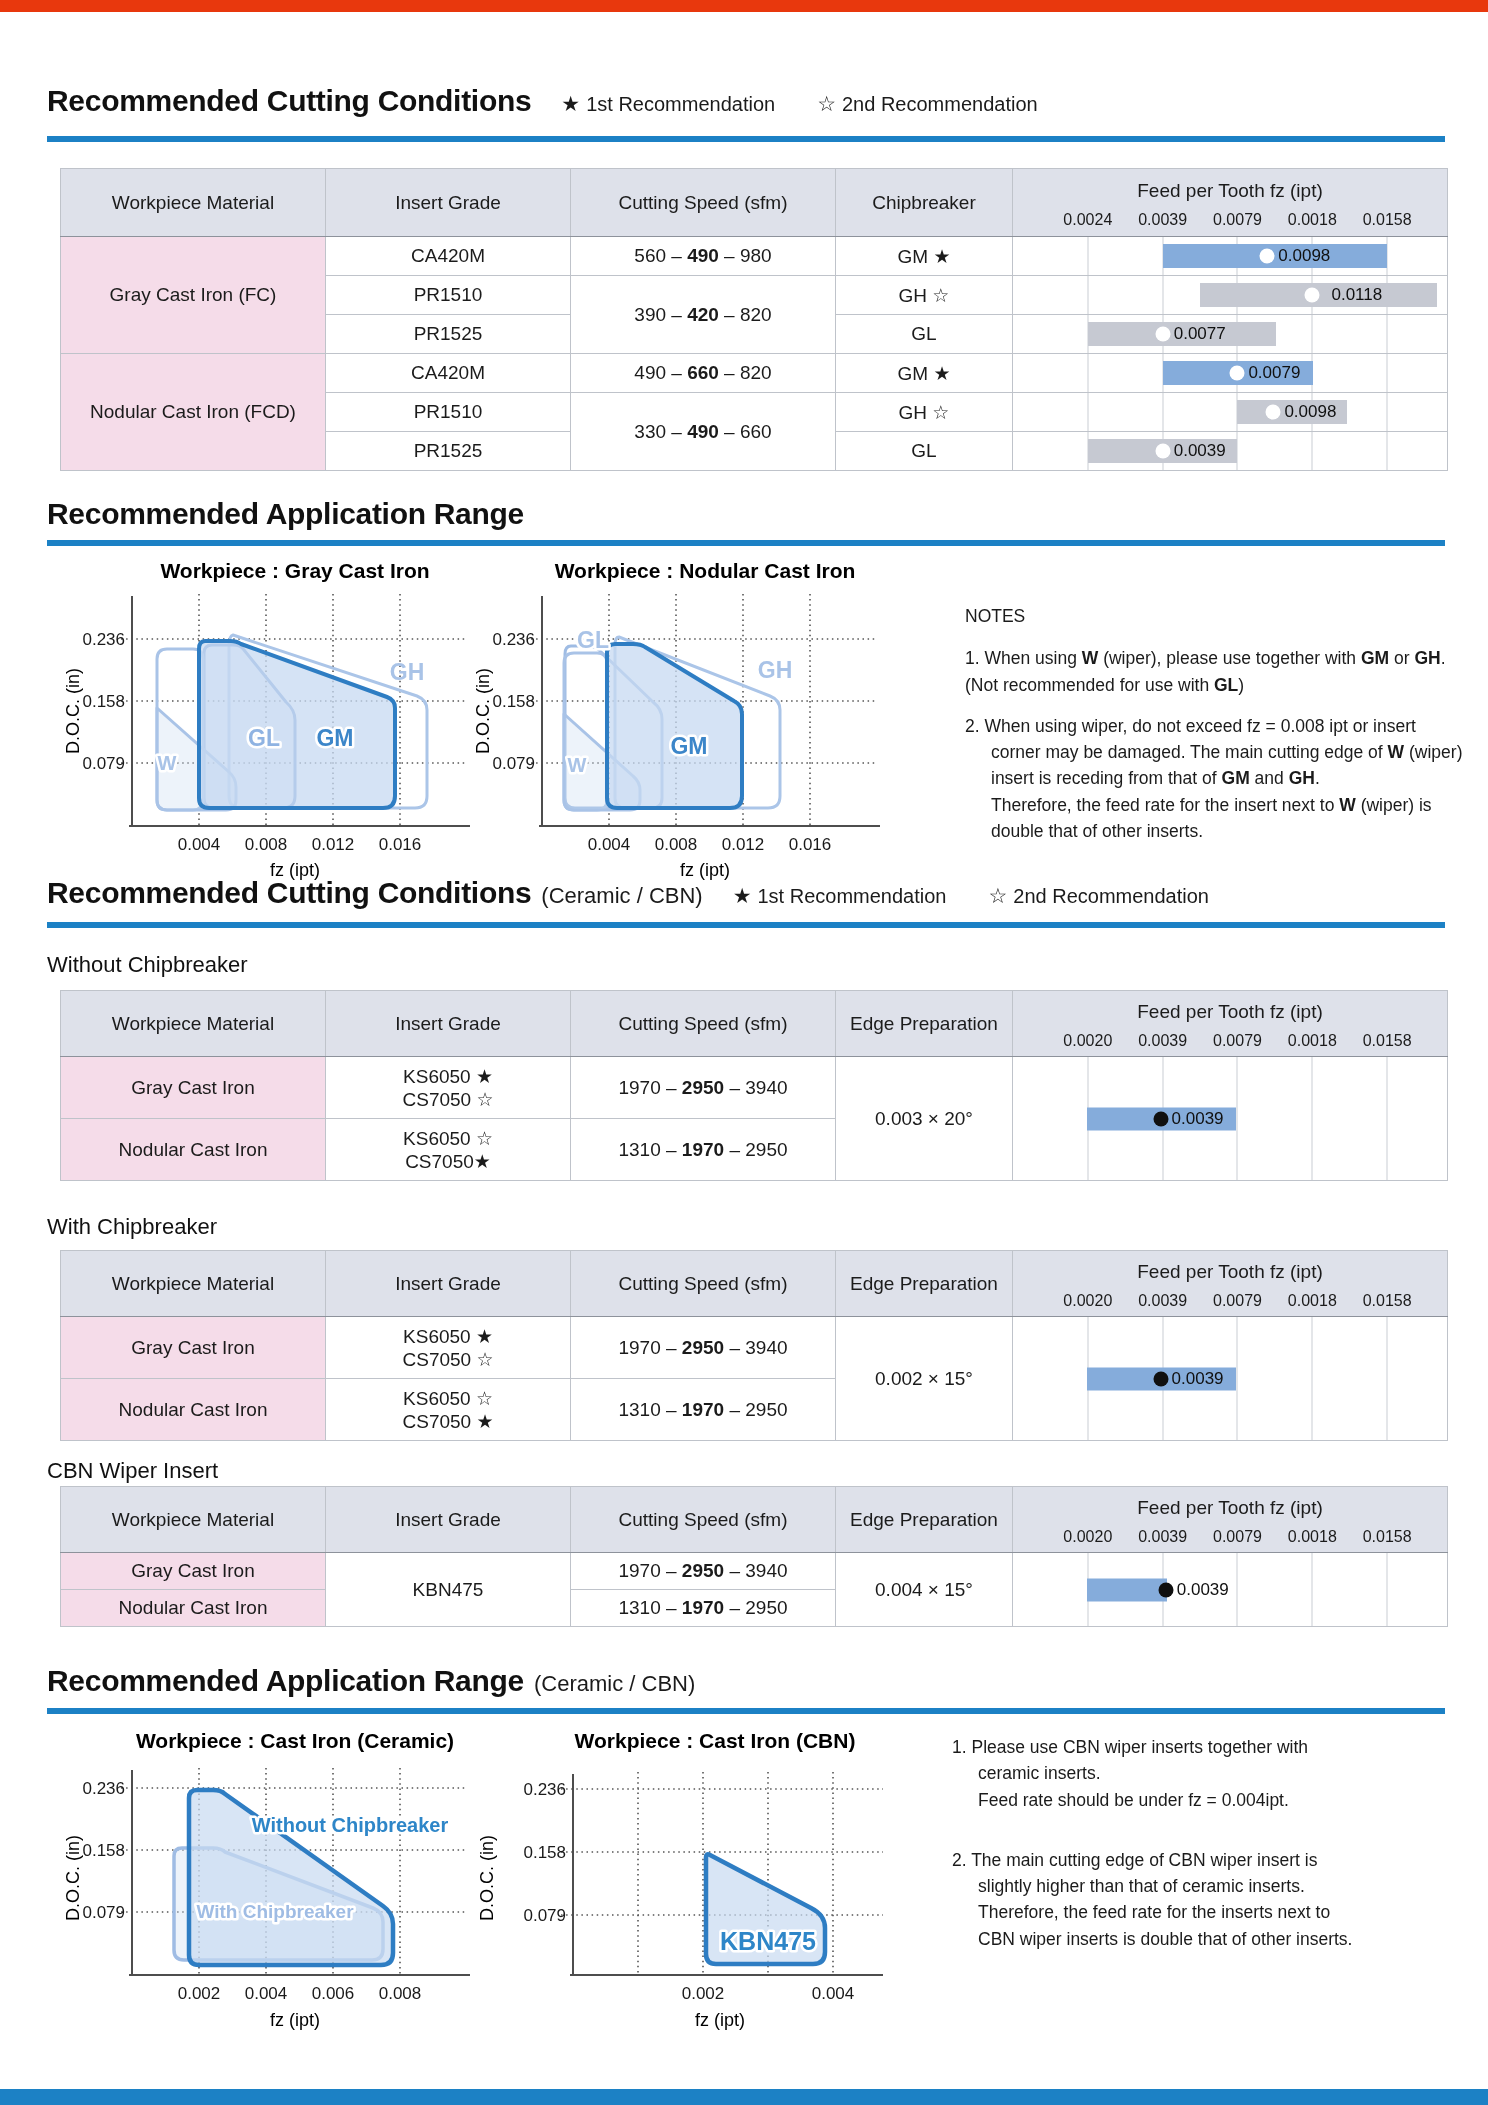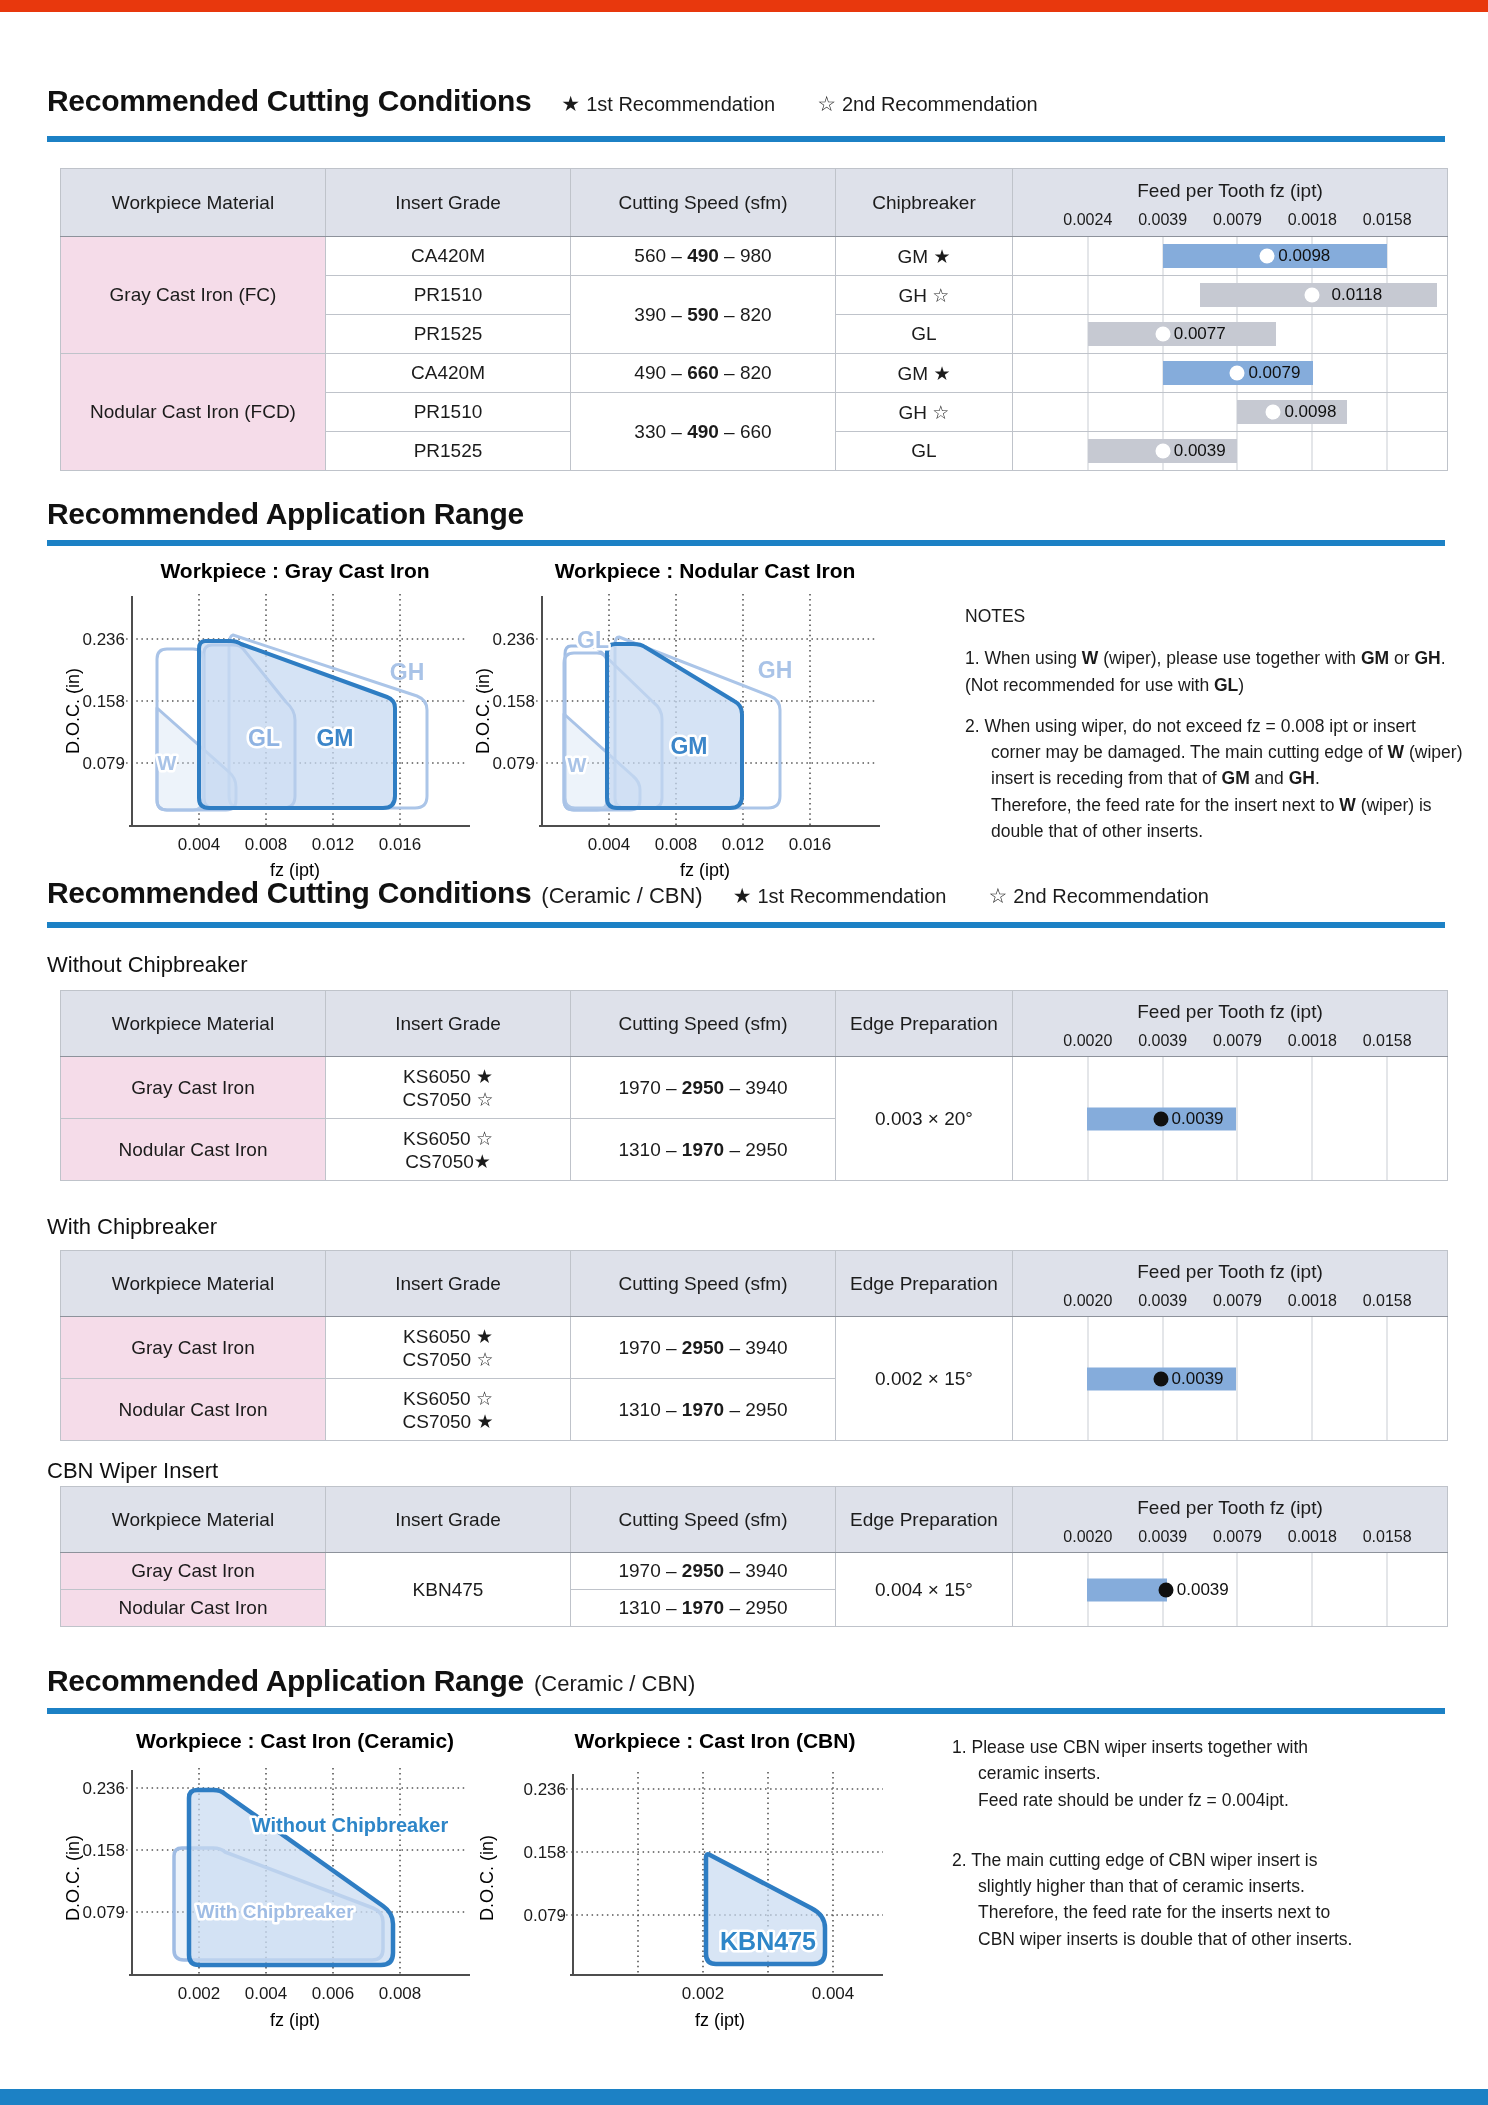--- a/index.html
+++ b/index.html
@@ -108,21 +108,21 @@
         <td>560 – <b>490</b> – 980</td>
         <td>GM ★</td>
         <td class="feedcell">
             <div class="bar blue" style="left: 34.5%; width: 51.7%;"></div>
             <span class="dot white" style="left: 58.6%;"></span>
             <span class="bval" style="left: calc(58.6% + 11px);">0.0098</span>
           </td>
       </tr>
       <tr style="height:39px;">
         <td>PR1510</td>
-        <td rowspan="2">390 – <b>590</b> – 820</td>
+        <td rowspan="2">390 – <b>420</b> – 820</td>
         <td>GH ☆</td>
         <td class="feedcell">
             <div class="bar gray" style="left: 43%; width: 54.7%;"></div>
             <span class="dot white" style="left: 69%;"></span>
             <span class="bval" style="left: calc(69% + 11px); padding-left: 8px;">0.0118</span>
           </td>
       </tr>
       <tr style="height:39px;">
         <td>PR1525</td>
         <td>GL</td>

